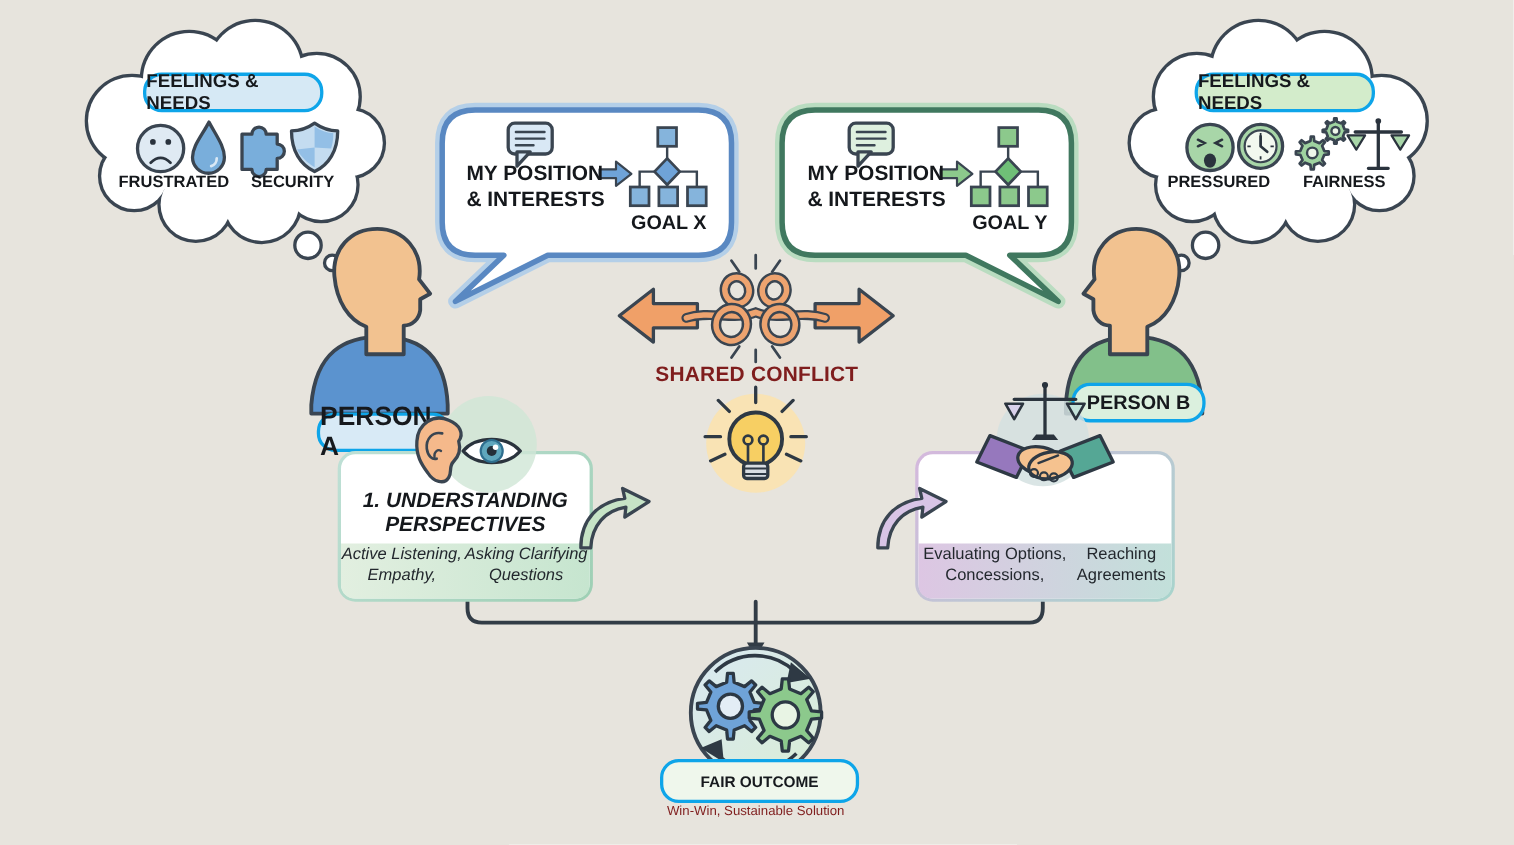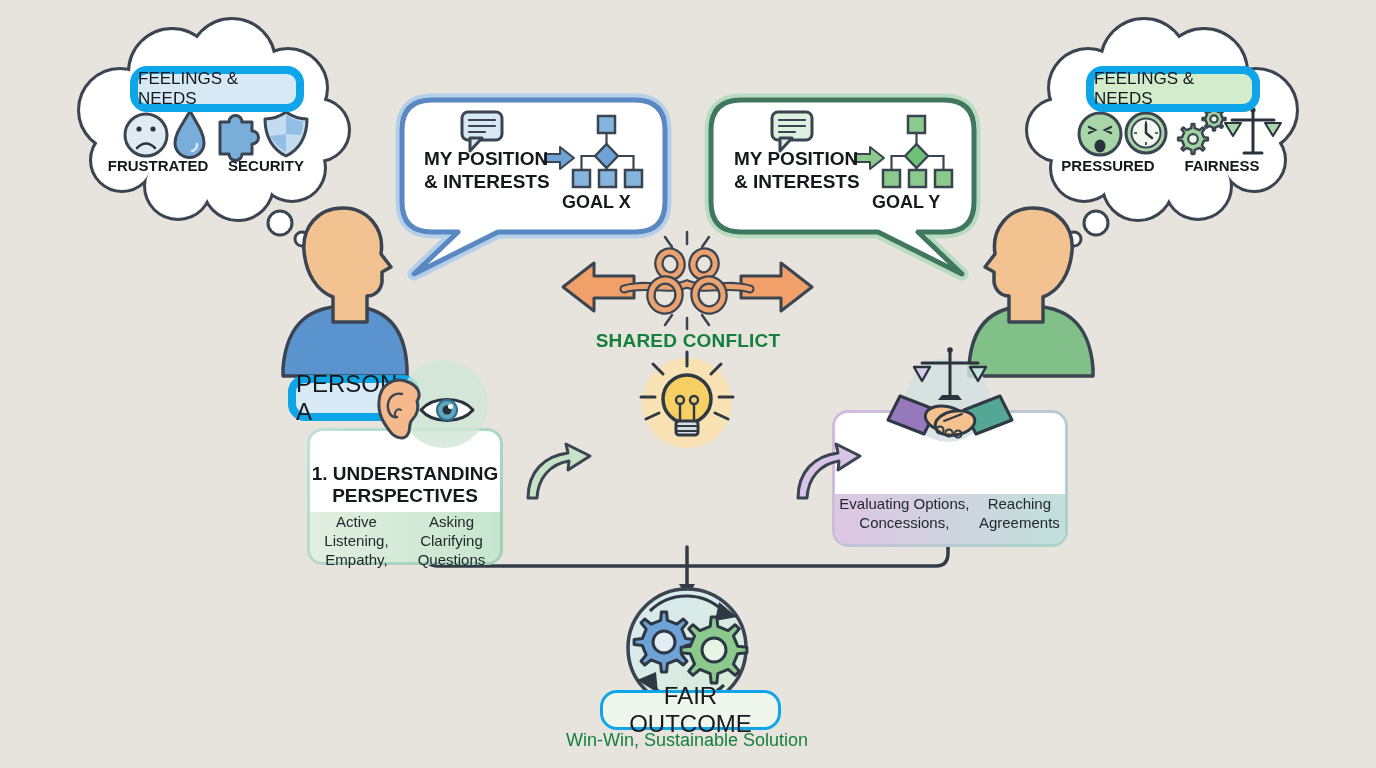--- a/index.html
+++ b/index.html
@@ -1,33 +1,33 @@
 <!DOCTYPE html>
 <html><head>
 <meta charset="utf-8">
 <style>
   html,body{margin:0;padding:0;}
   .stage{position:relative;width:1376px;height:768px;background:#e7e4dd;overflow:hidden;
          font-family:"Liberation Sans",sans-serif;}
   .layer{position:absolute;left:0;top:0;}
   #bg{z-index:1;}
   #topsvg{z-index:3;pointer-events:none;}
-  .t{position:absolute;z-index:2;color:#15803d;}
-  .pill{position:absolute;z-index:2;border:8px solid #0ea5e9;border-radius:17px;
-        display:flex;align-items:center;justify-content:center;font-weight:400;color:#16191d;}
+  .t{position:absolute;z-index:2;color:#7f1d1d;}
+  .pill{position:absolute;z-index:2;border:3px solid #0ea5e9;border-radius:17px;
+        display:flex;align-items:center;justify-content:center;font-weight:700;color:#16191d;}
   .caps{font-weight:700;letter-spacing:.2px;}
   .ctr{text-align:center;}
   .box{position:absolute;z-index:2;border-radius:16px;padding:3px;box-sizing:border-box;}
   .box-in{background:#ffffff;border-radius:13px;width:100%;height:100%;
           display:flex;flex-direction:column;box-sizing:border-box;}
   .box-title{margin-top:32px;text-align:center;font-weight:700;font-size:19px;line-height:22px;color:#15181c;}
   .strip{margin-top:auto;height:50px;border-radius:0 0 12px 12px;text-align:center;
          font-size:15px;line-height:19px;color:#23282e;display:flex;flex-direction:row;justify-content:center;}
   .bub-txt{position:absolute;z-index:2;font-weight:700;font-size:19px;line-height:23px;color:#15181c;}
-  .goal{position:absolute;z-index:2;font-weight:700;font-size:18px;color:#15181c;text-align:left;}
+  .goal{position:absolute;z-index:2;font-weight:700;font-size:18px;color:#15181c;text-align:center;}
   .lbl{position:absolute;z-index:2;font-weight:700;font-size:15px;color:#15181c;text-align:center;}
 </style>
 </head>
 <body>
 
 <div class="stage">
 
 <svg id="bg" class="layer" width="1376" height="768" viewBox="0 0 1376 768">
   <defs>
     <linearGradient id="og" x1="0" y1="0" x2="1" y2="1">
@@ -243,22 +243,23 @@
 
 <div class="bub-txt" style="left:734px;top:147px;width:140px;">
   <span style="display:block;">MY POSITION</span>
   <span style="display:block;">&amp; INTERESTS</span>
 </div>
 <div class="goal" style="left:872px;top:192px;width:92px;">GOAL Y</div>
 
 <div class="t caps ctr" style="left:588px;top:330px;width:200px;font-size:19px;">SHARED CONFLICT</div>
 
 <div class="pill" style="left:288px;top:348px;width:116px;height:30px;background:#d8eaf6;font-size:24px;margin-top:27px;">PERSON A</div>
-
-<div class="box" style="left:307px;top:428px;width:196px;height:137px;background:linear-gradient(135deg,#bfe0d6,#9ecfb4);">
+<div class="pill" style="left:974px;top:348px;width:116px;height:30px;background:#dbf0de;font-size:18px;">PERSON B</div>
+
+<div class="box" style="left:307px;top:410px;width:232px;height:137px;background:linear-gradient(135deg,#bfe0d6,#9ecfb4);font-style:italic;">
   <div class="box-in">
     <div class="box-title">
       <div>1. UNDERSTANDING</div>
       <div>PERSPECTIVES</div>
     </div>
     <div class="strip" style="background:linear-gradient(90deg,#e2efe0,#c6e5cf);">
       <div>Active Listening, Empathy,</div>
       <div>Asking Clarifying Questions</div>
     </div>
   </div>
@@ -267,22 +268,22 @@
 
 <div class="box" style="left:832px;top:410px;width:236px;height:137px;background:linear-gradient(135deg,#d5b8dd,#a8d4cc);">
   <div class="box-in">
     <div class="strip" style="background:linear-gradient(90deg,#ddc6e3,#c2e0da);">
       <div>Evaluating Options, Concessions,</div>
       <div>Reaching Agreements</div>
     </div>
   </div>
 </div>
 
-<div class="pill" style="left:600px;top:690px;width:175px;height:34px;background:#eff7ec;font-size:24px;border-width:3.5px;text-align:center;">FAIR OUTCOME</div>
-<div class="t ctr" style="left:537px;top:730px;width:300px;font-size:18px;">Win-Win, Sustainable Solution</div>
+<div class="pill" style="left:600px;top:690px;width:175px;height:34px;background:#eff7ec;font-size:14px;border-width:3.5px;text-align:center;">FAIR OUTCOME</div>
+<div class="t ctr" style="left:537px;top:730px;width:300px;font-size:12px;">Win-Win, Sustainable Solution</div>
 
 <svg id="topsvg" class="layer" width="1376" height="768" viewBox="0 0 1376 768">
 
   <g>
     <circle cx="444" cy="404" r="44" fill="#cfe6d6" opacity="0.8"></circle>
     <g transform="translate(398,410)">
       <path d="M 10,-28 C -4,-34 -18,-25 -19,-9 C -20,4 -15,12 -9,20 C -4,28 6,31 10,24 C 13,19 10,14 14,10 C 19,5 21,-2 19,-9 C 24,-16 20,-24 10,-28 Z" fill="#f5b98b" stroke="#3a4551" stroke-width="3" stroke-linejoin="round"></path>
       <path d="M 4,-16 C -5,-18 -11,-11 -10,-2 C -9,5 -5,8 -1,7" fill="none" stroke="#3a4551" stroke-width="2.4" stroke-linecap="round"></path>
       <path d="M 3,0 C 0,-2 -4,1 -3,6" fill="none" stroke="#3a4551" stroke-width="2" stroke-linecap="round"></path>
     </g>

